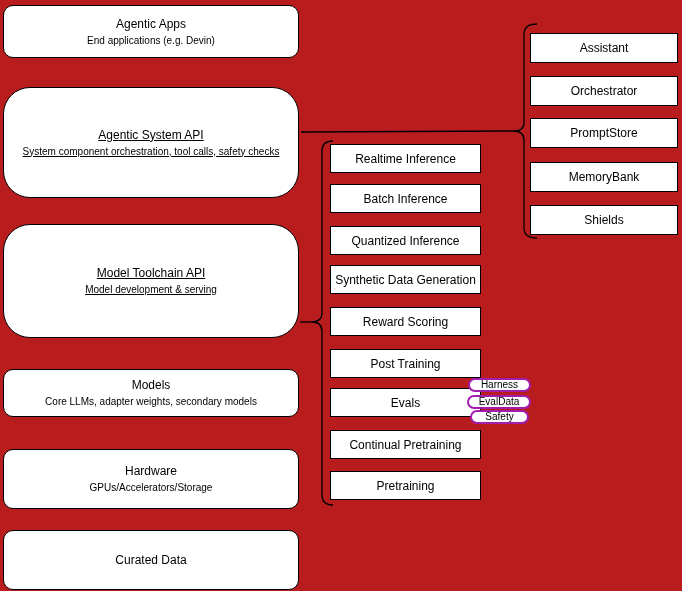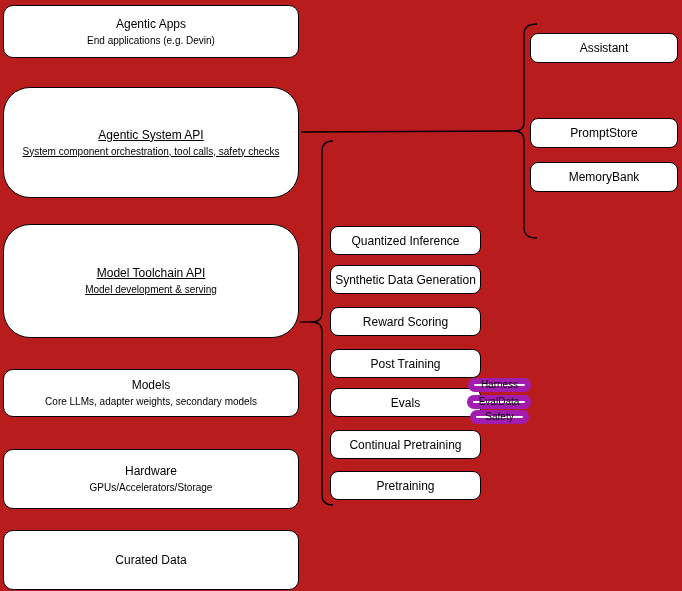--- a/index.html
+++ b/index.html
@@ -43,40 +43,40 @@
     margin-top: 3px;
     white-space: nowrap;
   }
   .layer { left: 3px; width: 296px; border-radius: 10px; }
   .layer.big { border-radius: 27px; text-decoration: underline; }
   .chip {
     position: absolute;
     left: 330px;
     width: 151px;
     height: 29px;
-    border-radius: 8px;
+    border-radius: 0;
     background: #ffffff;
     border: 1px solid #000000;
     display: flex;
     align-items: center;
     justify-content: center;
     font-size: 12px;
     white-space: nowrap;
   }
   .chip.right {
     left: 530px;
     width: 148px;
     height: 30px;
   }
   .pill {
     position: absolute;
     height: 14px;
     border-radius: 7px;
     background: #ffffff;
-    border: 6px solid #a21caf;
+    border: 2px solid #a21caf;
     display: flex;
     align-items: center;
     justify-content: center;
     font-size: 10px;
     line-height: 12px;
     white-space: nowrap;
     z-index: 3;
     text-align: right;
   }
   .chip, .node { z-index: 2; }
@@ -119,20 +119,26 @@
 
   <div class="node layer" style="top:449px; height:60px;">
     <div class="node-title">Hardware</div>
     <div class="node-sub">GPUs/Accelerators/Storage</div>
   </div>
 
   <div class="node layer" style="top:530px; height:60px;">
     <div class="node-title">Curated Data</div>
   </div>
 
+  <div class="chip" style="top:144px;">
+    <span>Realtime Inference</span>
+  </div>
+  <div class="chip" style="top:184px;">
+    <span>Batch Inference</span>
+  </div>
   <div class="chip" style="top:226px;">
     <span>Quantized Inference</span>
   </div>
   <div class="chip" style="top:265px;">
     <span>Synthetic Data Generation</span>
   </div>
   <div class="chip" style="top:307px;">
     <span>Reward Scoring</span>
   </div>
   <div class="chip" style="top:349px;">
@@ -154,20 +160,26 @@
   <div class="pill" style="left:467px; top:395px; width:64px;">
     <span>EvalData</span>
   </div>
   <div class="pill" style="left:470px; top:410px; width:59px;">
     <span>Safety</span>
   </div>
 
   <div class="chip right" style="top:33px;">
     <span>Assistant</span>
   </div>
+  <div class="chip right" style="top:76px;">
+    <span>Orchestrator</span>
+  </div>
   <div class="chip right" style="top:118px;">
     <span>PromptStore</span>
   </div>
   <div class="chip right" style="top:162px;">
     <span>MemoryBank</span>
   </div>
+  <div class="chip right" style="top:205px;">
+    <span>Shields</span>
+  </div>
 
 </div>
 
 </body></html>

